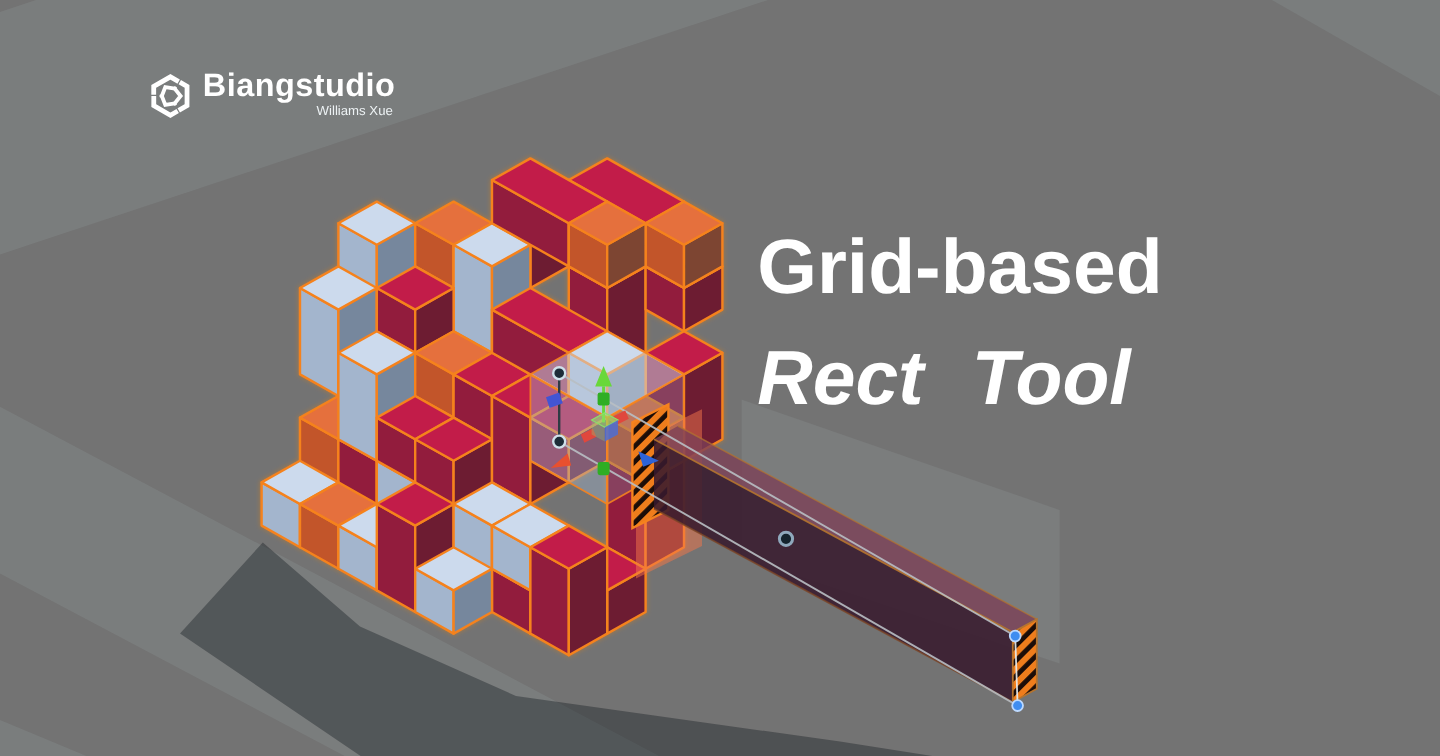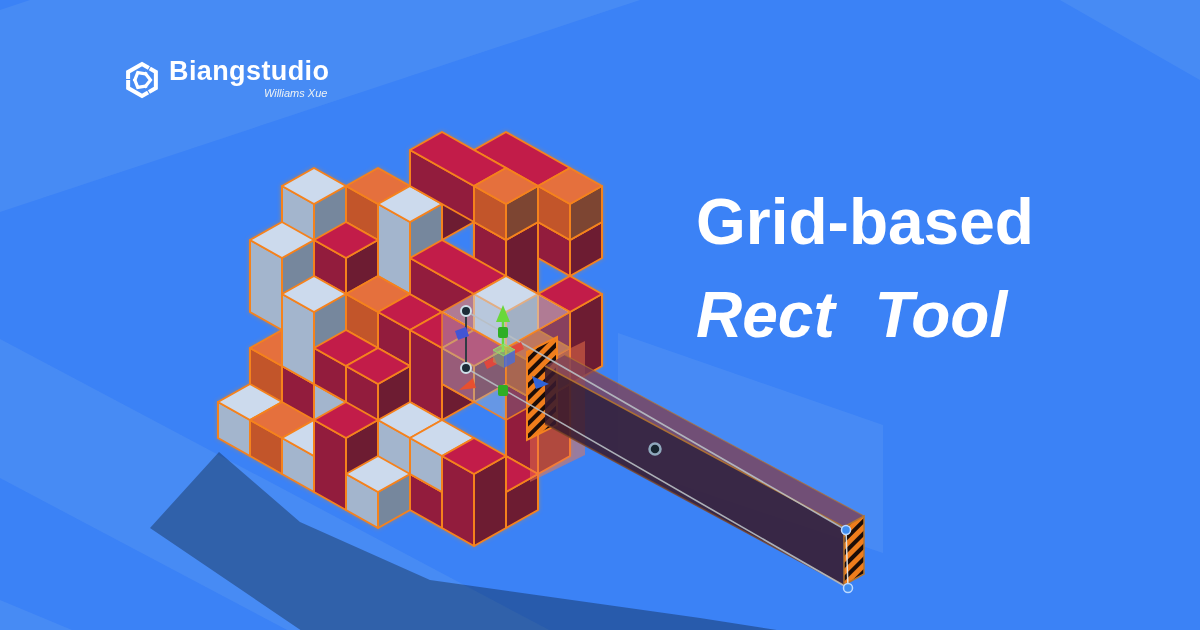--- a/index.html
+++ b/index.html
@@ -1,27 +1,27 @@
 <!DOCTYPE html>
 <html><head>
 <meta charset="utf-8">
 <style>
   html,body{margin:0;padding:0;background:#000;}
   .stage{
     position:relative;width:1200px;height:630px;overflow:hidden;
-    background:#3b82f6;font-family:"Liberation Sans",sans-serif;
+    background:#737373;font-family:"Liberation Sans",sans-serif;
   }
   .scene-svg{position:absolute;left:0;top:0;width:1200px;height:630px;display:block;}
   .logo{position:absolute;left:122px;top:56px;display:flex;align-items:flex-start;gap:7px;color:#ffffff;}
   .logo-icon{width:40px;height:44px;flex:0 0 auto;margin-top:2px;}
   .logo-text{display:flex;flex-direction:column;}
   .logo-name{font-size:27px;font-weight:bold;letter-spacing:0.4px;line-height:30px;}
-  .logo-author{font-size:11px;font-style:italic;text-align:right;margin-top:1px;padding-right:2px;color:#edf2f4;}
+  .logo-author{font-size:11px;text-align:right;margin-top:1px;padding-right:2px;color:#edf2f4;}
   .title{
-    position:absolute;left:696px;top:176px;color:#ffffff;
+    position:absolute;left:631px;top:176px;color:#ffffff;
     font-size:64px;font-weight:bold;line-height:93px;letter-spacing:0px;white-space:nowrap;
   }
   .title .line2{word-spacing:22px;font-style:italic;}
 </style>
 </head>
 <body>
 
 <div class="stage">
 
   <svg class="scene-svg" id="scene" viewBox="0 0 1200 630" xmlns="http://www.w3.org/2000/svg">

